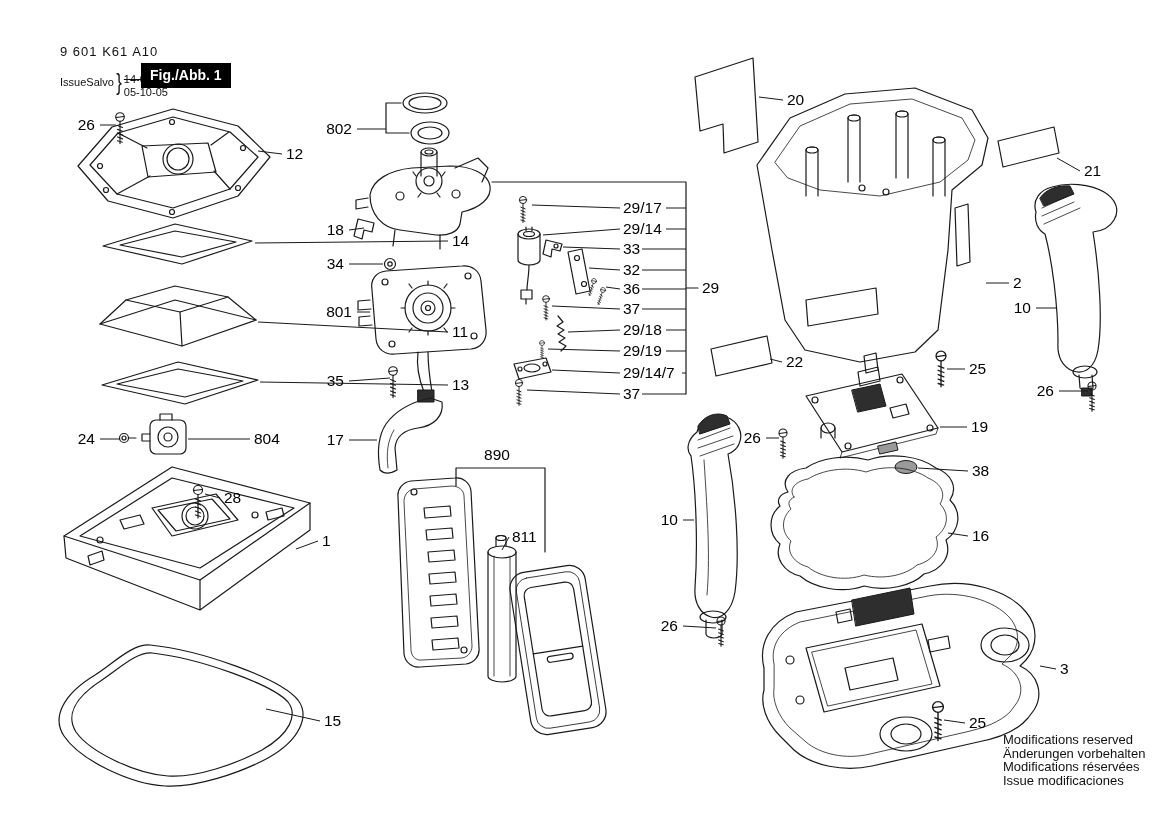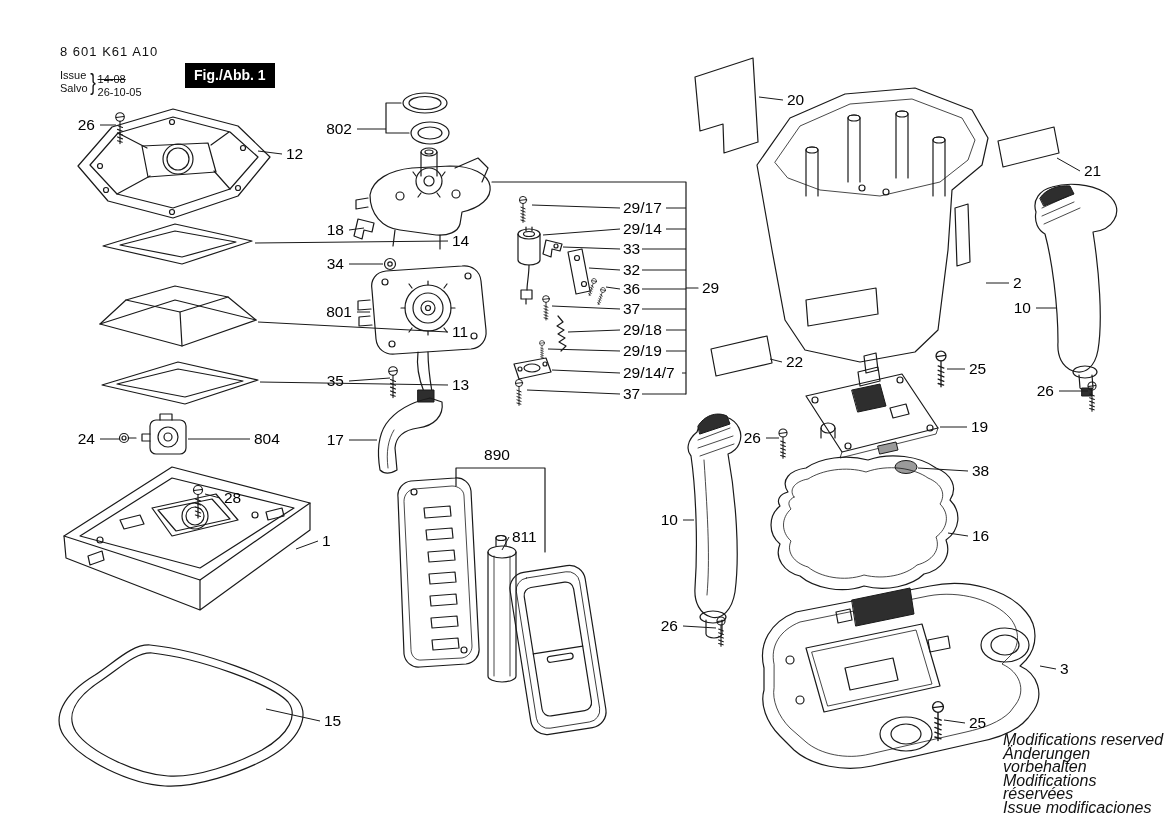--- a/index.html
+++ b/index.html
@@ -12,44 +12,44 @@
   .thin{stroke-width:0.8;}
   .fill-dark{fill:#2e2e2e;stroke:#1a1a1a;stroke-width:1;}
   .fill-mid{fill:#9a9a9a;stroke:#1a1a1a;stroke-width:1;}
   #callout-layer text{
     font-family:"Liberation Sans", sans-serif;font-size:15.5px;fill:#000;font-weight:400;
   }
   #callout-layer line{stroke:#1a1a1a;stroke-width:1;}
   .header{position:absolute;left:60px;top:44px;width:230px;}
   .pn{font-size:13px;letter-spacing:1px;}
   .issue-row{display:flex;align-items:center;margin-top:6px;font-size:11px;}
-  .il{display:flex;flex-direction:column;line-height:13px;}
+  .il{display:flex;flex-direction:row;line-height:13px;}
   .brace{font-size:24px;font-weight:200;transform:scaleX(0.7);margin:0 1px;}
   .iv{display:flex;flex-direction:column;line-height:13px;margin-top:8px;}
   .strike{text-decoration:line-through;}
   .figbox{
     position:absolute;left:141px;top:63px;background:#000;color:#fff;
-    font-size:14px;font-weight:bold;padding:4px 9px 5px 9px;margin-left:44px;
+    font-size:14px;font-weight:bold;padding:4px 9px 5px 9px;
   }
-  .footer{position:absolute;left:1003px;top:733px;font-size:16px;line-height:13.5px;font-style:italic;}
+  .footer{position:absolute;left:1003px;top:733px;font-size:13px;line-height:13.5px;}
 </style>
 </head>
 <body>
 
 <div class="header">
-  <div class="pn">8 601 K61 A10</div>
+  <div class="pn">9 601 K61 A10</div>
   <div class="issue-row">
     <div class="il">
       <span>Issue</span>
       <span>Salvo</span>
     </div>
     <span class="brace">}</span>
     <div class="iv">
       <span class="strike">14-08</span>
-      <span>26-10-05</span>
+      <span>05-10-05</span>
     </div>
   </div>
 </div>
 <div class="figbox">Fig./Abb. 1</div>
 
 <div class="footer">
   <div>Modifications reserved</div>
   <div>Änderungen vorbehalten</div>
   <div>Modifications réservées</div>
   <div>Issue modificaciones</div>

